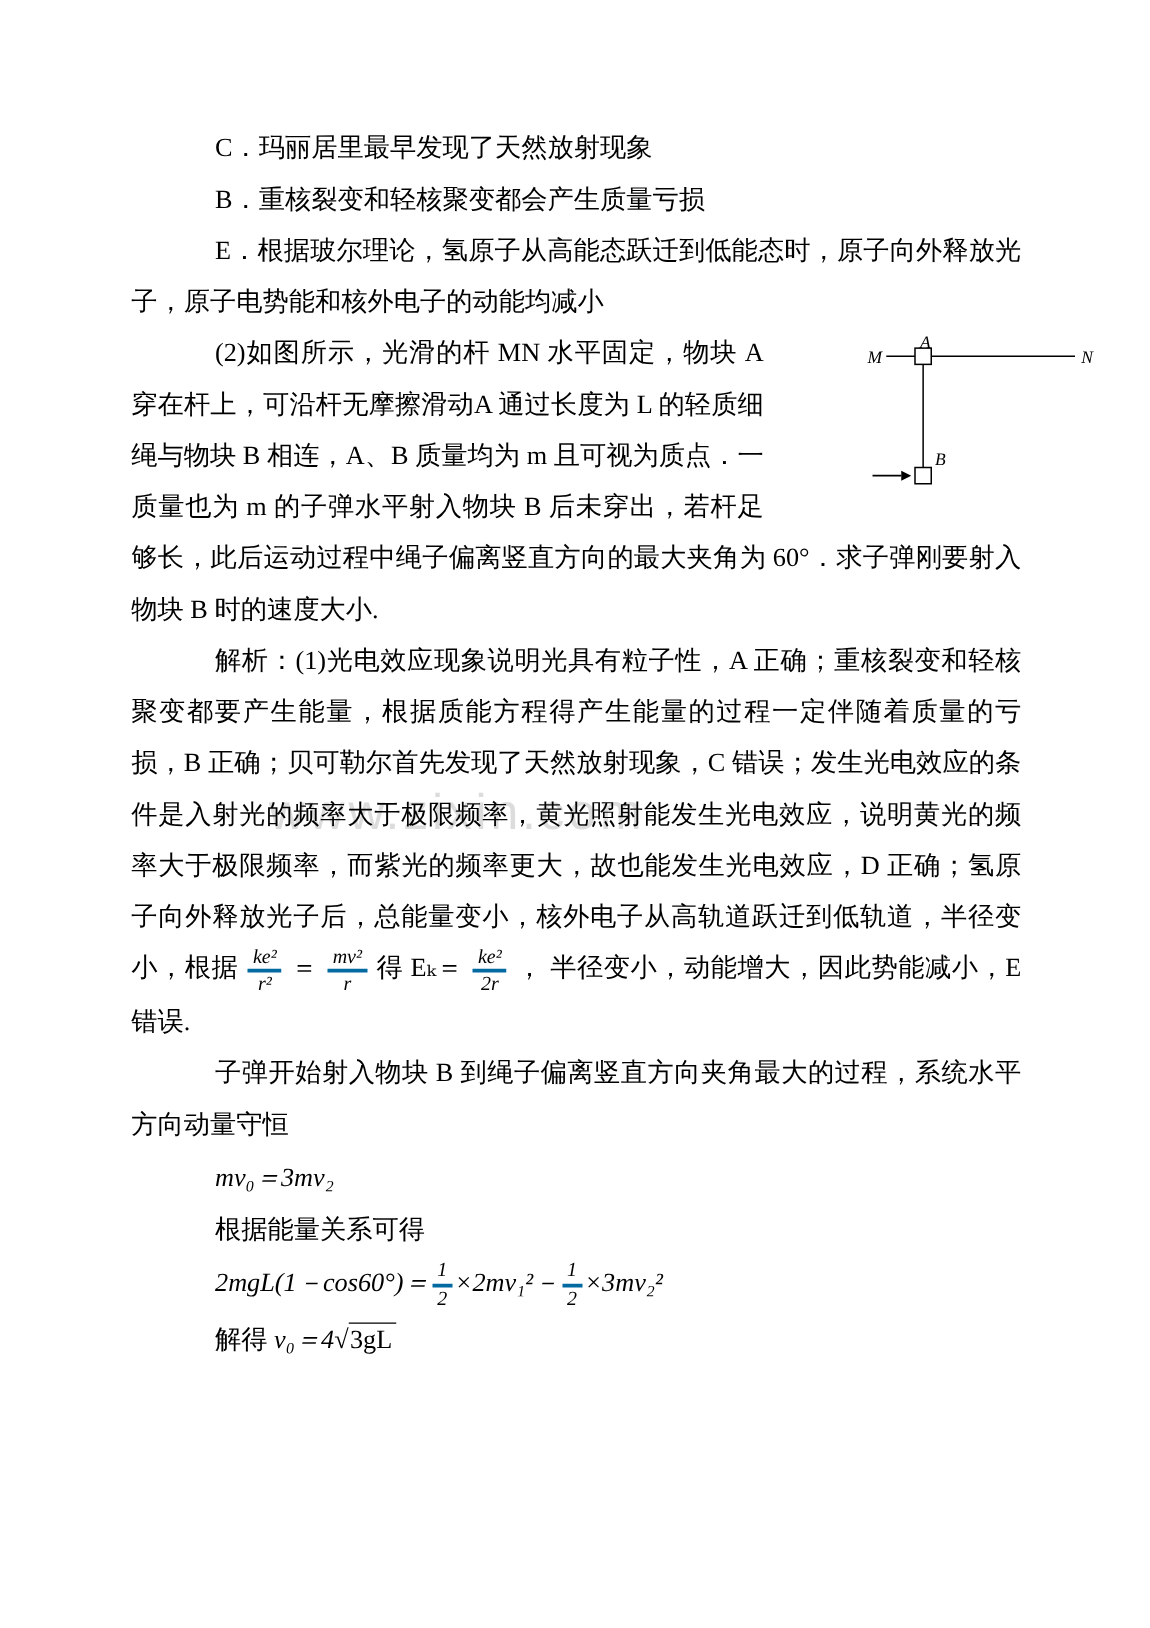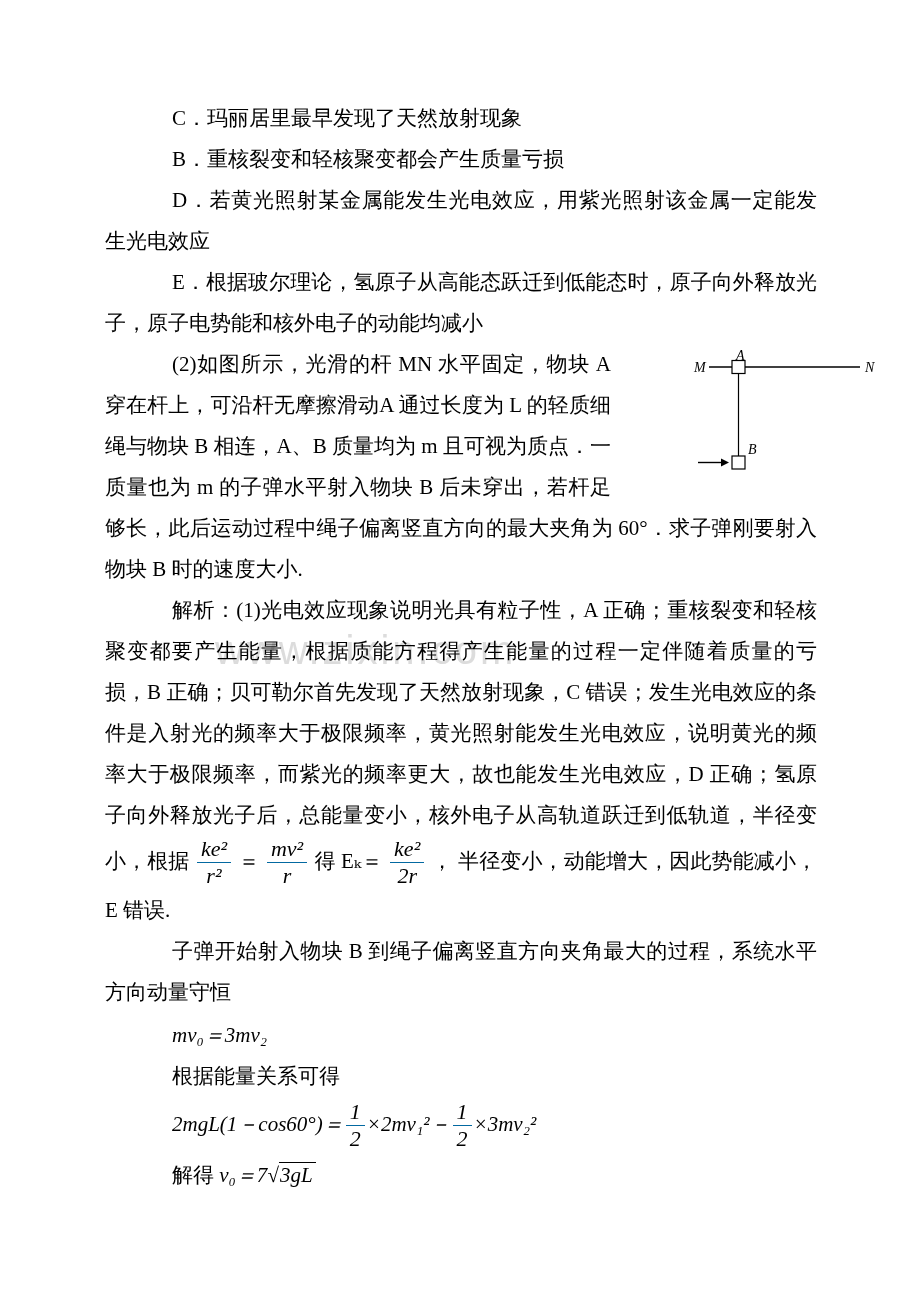--- a/index.html
+++ b/index.html
@@ -45,44 +45,43 @@
   .dlabel {
     font-size: 14px;
     font-style: italic;
     font-family: "Liberation Serif", "DejaVu Serif", serif;
     fill: #000;
   }
   .frac {
     display: inline-block;
     vertical-align: middle;
     text-align: center;
-    font-size: 22px;
+    font-size: 16px;
     line-height: 1.2;
     font-style: italic;
     text-indent: 0;
     margin: 0 2px;
   }
   .frac .num, .frac .den { display: block; padding: 0 4px; }
-  .frac .den { border-top: 1px solid #0369a1; }
+  .frac .den { border-top: 3px solid #0369a1; }
   .imath { font-style: italic; }
   .sqrt { white-space: nowrap; }
   .sqrt .sqrt-sign { font-size: 21px; }
-  .sqrt .radicand { border-top: 1px solid #000; font-style: italic; padding: 0 3px 0 1px; }
+  .sqrt .radicand { border-top: 1px solid #000; padding: 0 3px 0 1px; }
   .eqline { margin-top: 2px; }
 </style>
 </head>
 <body>
 
 <div class="watermark">www.zixin.com</div>
 
 <div class="page">
 
   <p class="para">C．玛丽居里最早发现了天然放射现象</p>
   <p class="para">B．重核裂变和轻核聚变都会产生质量亏损</p>
-  <p class="para">D．若黄光照射某金属能发生光电效应，用紫光照射该金属一定能发生光电效应</p>
   <p class="para">E．根据玻尔理论，氢原子从高能态跃迁到低能态时，原子向外释放光子，原子电势能和核外电子的动能均减小</p>
 
   <div class="para">
     <span class="diagram-wrap">
       <svg width="192" height="128" viewBox="0 0 192 128">
         <text x="2" y="22" class="dlabel">M</text>
         <line x1="17" y1="17" x2="168" y2="17" stroke="#000" stroke-width="1.3"></line>
         <text x="44" y="10" class="dlabel">A</text>
         <rect x="40" y="10.5" width="13" height="13" fill="#fff" stroke="#000" stroke-width="1.2"></rect>
         <text x="173" y="22" class="dlabel">N</text>
@@ -109,17 +108,17 @@
 
   <p class="para">子弹开始射入物块 B 到绳子偏离竖直方向夹角最大的过程，系统水平方向动量守恒</p>
   <p class="para eqline"><span class="imath">mv₀＝3mv₂</span></p>
   <p class="para">根据能量关系可得</p>
 
   <div class="para eqline">
     <span class="imath">2mgL(1－cos60°)＝</span><span class="frac"><span class="num">1</span><span class="den">2</span></span><span class="imath">×2mv₁²－</span><span class="frac"><span class="num">1</span><span class="den">2</span></span><span class="imath">×3mv₂²</span>
   </div>
 
   <div class="para eqline">
-    <span>解得 </span><span class="imath">v₀＝7</span><span class="sqrt"><span class="sqrt-sign">√</span><span class="radicand">3gL</span></span>
+    <span>解得 </span><span class="imath">v₀＝4</span><span class="sqrt"><span class="sqrt-sign">√</span><span class="radicand">3gL</span></span>
   </div>
 
 
 </div>
 
 </body></html>

